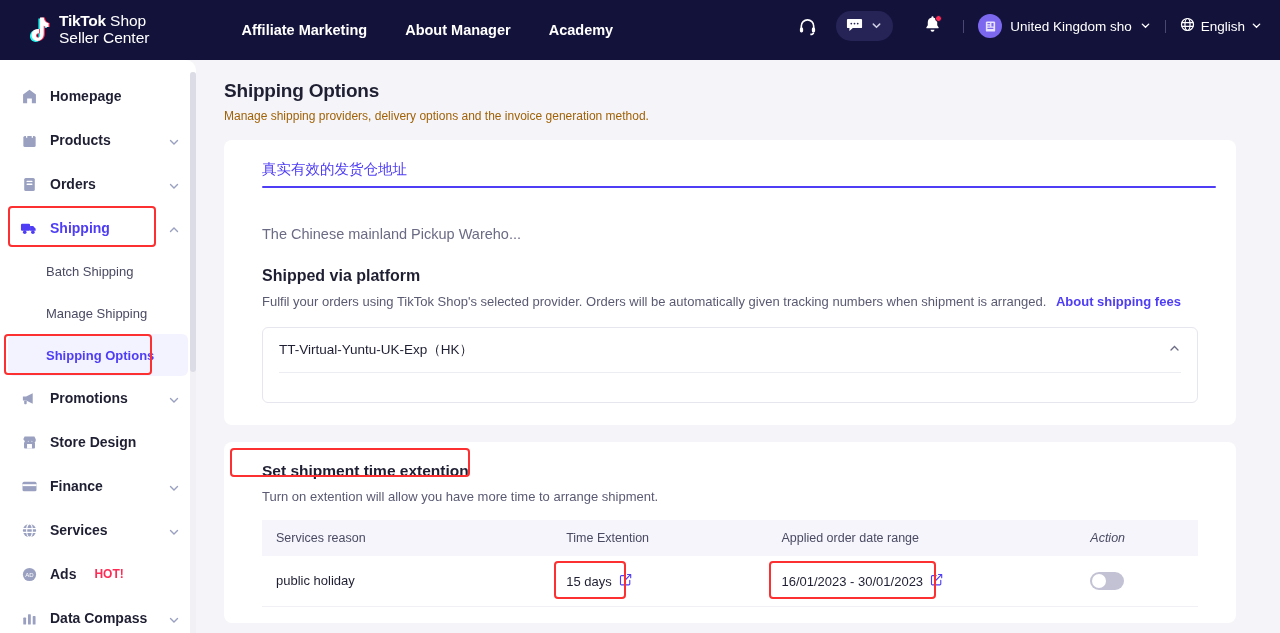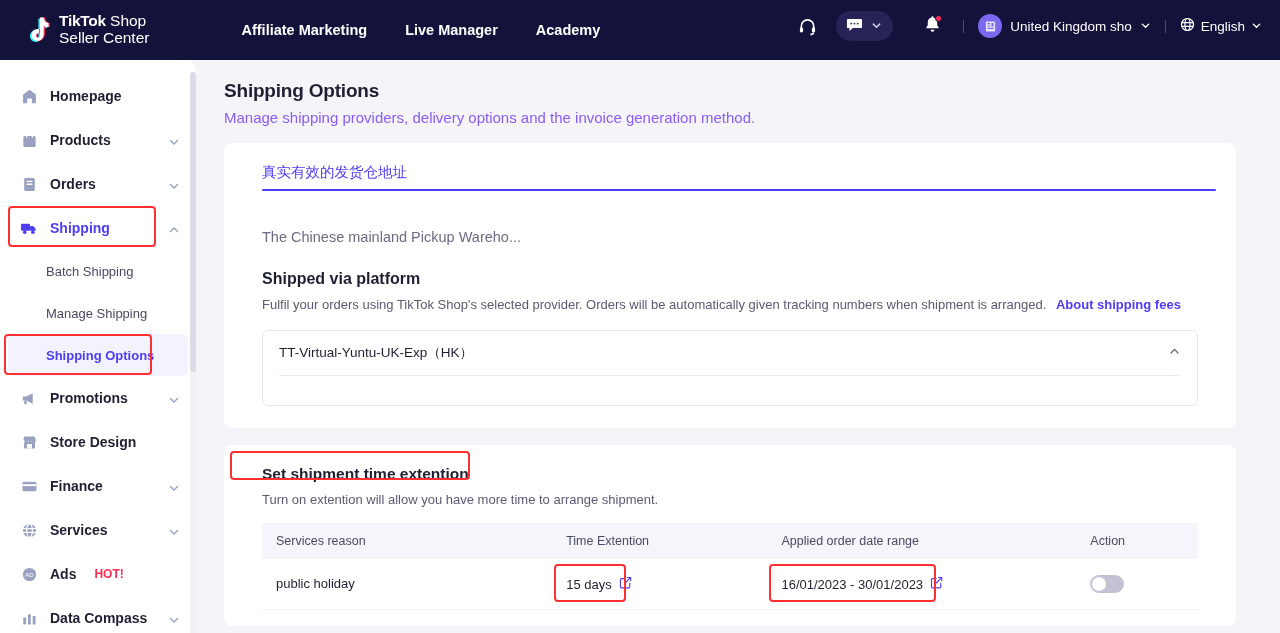--- a/index.html
+++ b/index.html
@@ -100,21 +100,21 @@
     position: absolute; border: 2.5px solid #fc3030; border-radius: 4px;
     pointer-events: none; z-index: 5;
   }
 
   
   .main {
     flex: 1; padding: 20px 44px 0 28px;
     overflow: hidden; position: relative;
   }
   .page-title { font-size: 19px; font-weight: bold; color: #1f1f33; letter-spacing: -0.2px; }
-  .page-sub { font-size: 15px; color: #8b5cf6; margin-top: 7px; }
+  .page-sub { font-size: 12px; color: #a16207; margin-top: 7px; }
 
   .card {
     background: #fff; border-radius: 8px;
     margin-top: 17px; padding: 20px 20px 22px 20px;
   }
 
   .tabs { display: flex; gap: 38px; padding: 0 0 0 18px; flex-direction: column; }
   .tab { font-size: 14.5px; color: #6b6b85; cursor: pointer; padding-bottom: 9px; position: relative; }
   .tab.active { color: #4e3df5; font-weight: normal; }
   .tab.active::after {
@@ -175,21 +175,21 @@
     <div class="logo-text">
       <div class="logo-line1">
         <b>TikTok</b><span> Shop</span>
       </div>
       <div class="logo-line2">Seller Center</div>
     </div>
   </div>
 
   <div class="nav-links">
     <div class="nav-link">Affiliate Marketing</div>
-    <div class="nav-link">Live Manager</div>
+    <div class="nav-link">About Manager</div>
     <div class="nav-link">Academy</div>
   </div>
 
   <div class="nav-right">
     <div class="hs-icon">
       <svg width="19" height="19" viewBox="0 0 20 20" fill="none" stroke="#fff" stroke-width="1.7">
         <path d="M3.5 12V9.5a6.5 6.5 0 0 1 13 0V12"></path>
         <rect x="2" y="11" width="3.4" height="5.2" rx="1.5" fill="#fff" stroke="none"></rect>
         <rect x="14.6" y="11" width="3.4" height="5.2" rx="1.5" fill="#fff" stroke="none"></rect>
         <path d="M16.3 16.2c0 1.2-1.6 2.1-3.3 2.1"></path>
@@ -455,21 +455,21 @@
       <div class="ext-title" style="position:relative; display:inline-block;">Set shipment time extention</div>
       <div class="annot" style="left:6px; top:6px; width:240px; height:29px;"></div>
       <div class="ext-desc">Turn on extention will allow you have more time to arrange shipment.</div>
 
       <table>
         <thead>
           <tr>
             <th style="width:31%;">Services reason</th>
             <th style="width:23%;">Time Extention</th>
             <th style="width:33%;">Applied order date range</th>
-            <th style="width:13%;">Action</th>
+            <th style="width:13%;font-style:italic;">Action</th>
           </tr>
         </thead>
         <tbody>
           <tr>
             <td>public holiday</td>
             <td style="position:relative;">
               <span class="cell-flex">
                 <span>15 days</span>
                 <span class="edit-ico">
                   <svg width="13" height="13" viewBox="0 0 14 14" fill="none" stroke="#4e3df5" stroke-width="1.2" stroke-linecap="round" stroke-linejoin="round">

